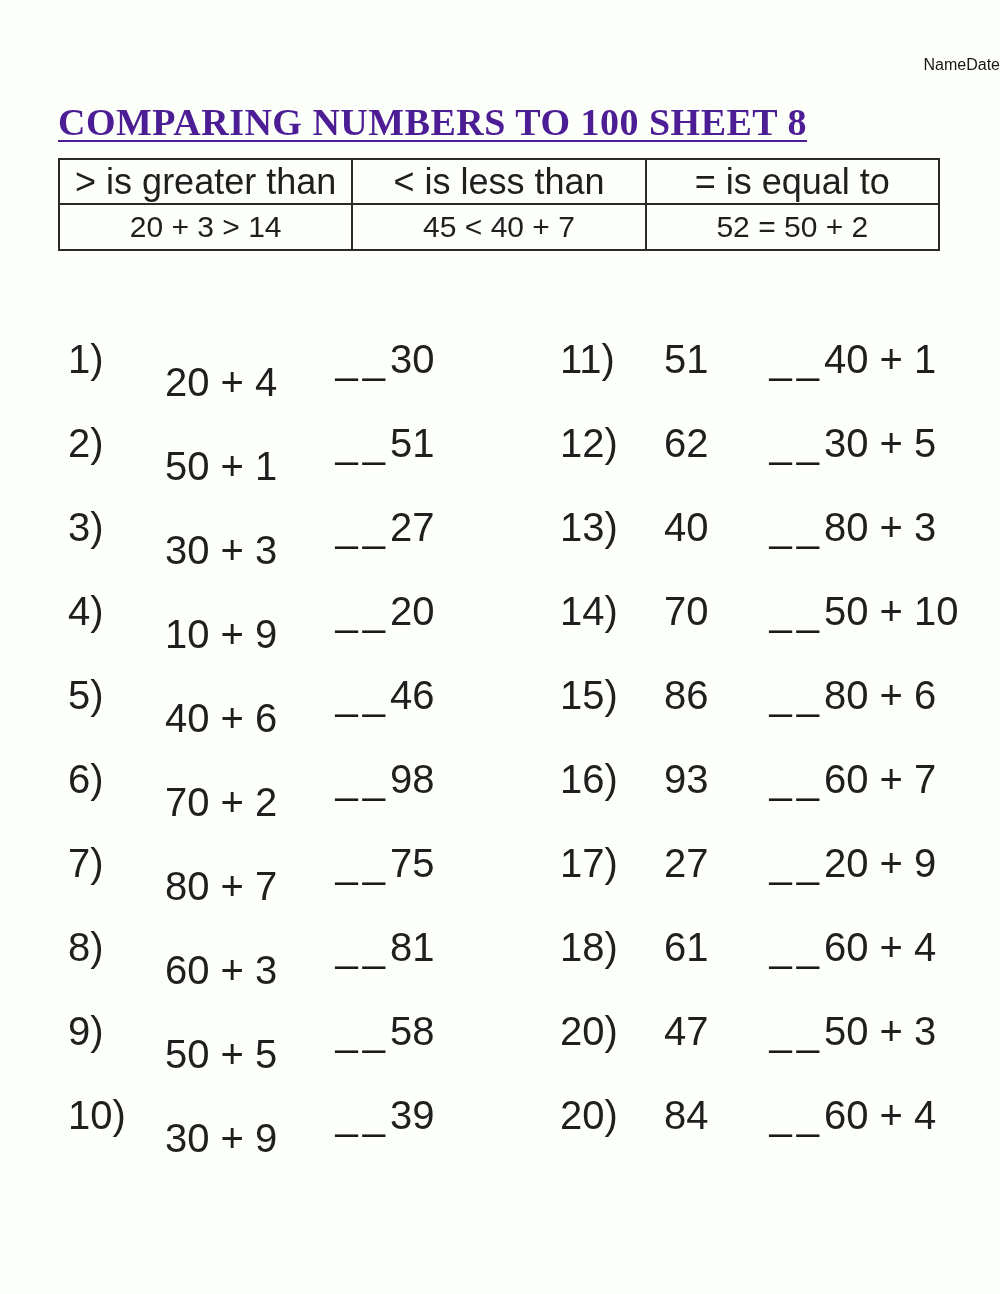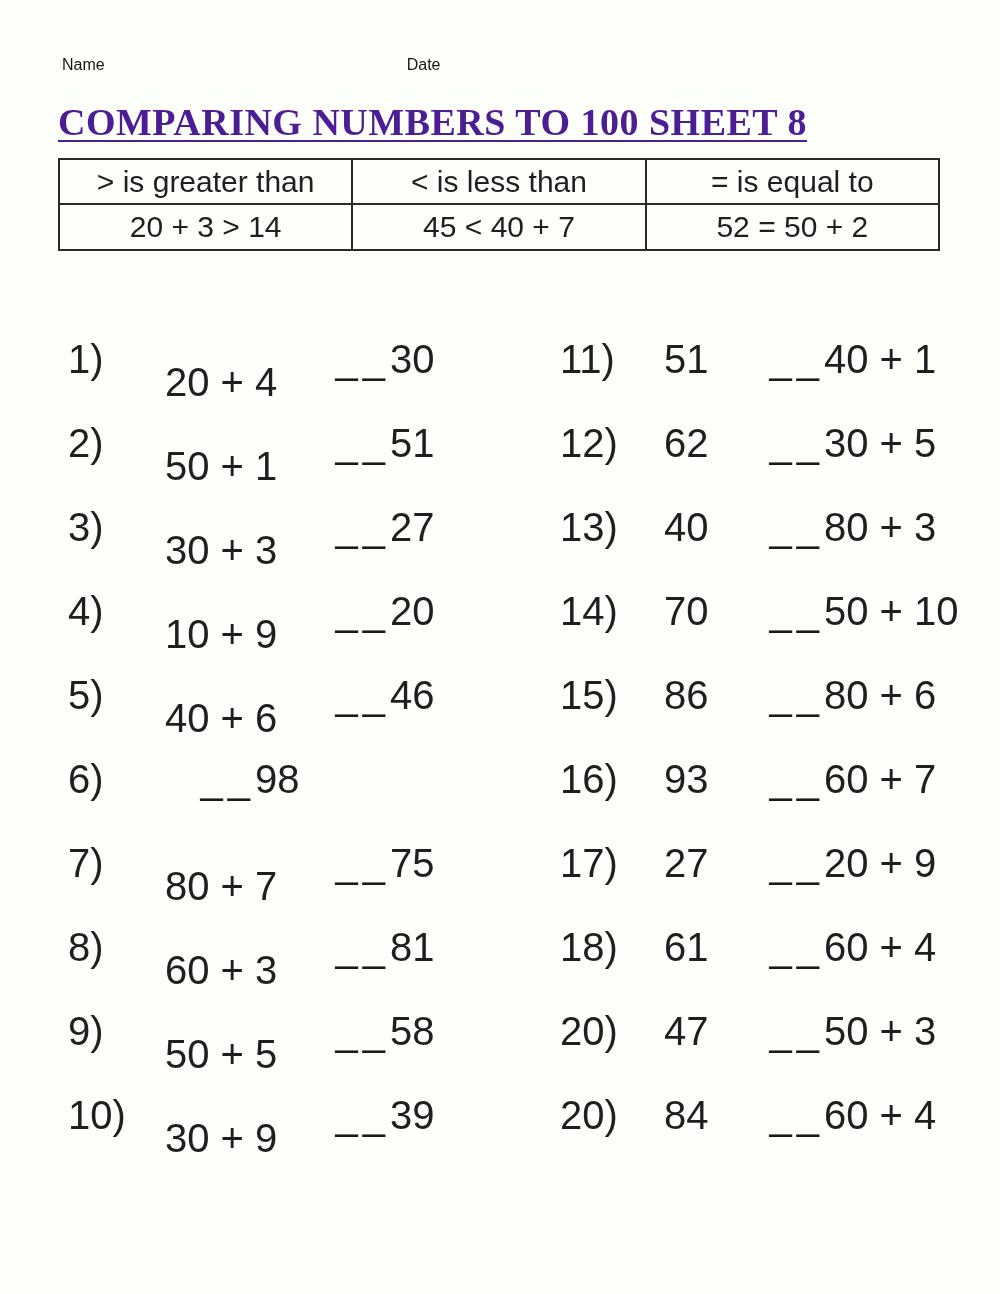--- a/index.html
+++ b/index.html
@@ -12,22 +12,23 @@
     background: #fdfffb;
     color: #1f1f1f;
     font-family: "Liberation Sans", "DejaVu Sans", sans-serif;
     overflow: hidden;
   }
   .meta-row {
     display: flex;
     padding: 56px 0 0 62px;
     font-size: 16px;
     color: #161616;
-  }
-  .date-label { margin-left: 302px; }
+    justify-content: flex-end;
+  }
+  .date-label { }
   .page-title {
     margin: 26px 0 0 58px;
     font-family: "Liberation Serif", "DejaVu Serif", serif;
     font-weight: bold;
     font-size: 38px;
     letter-spacing: 0.5px;
     color: #4c1d95;
     text-decoration: underline;
     text-decoration-thickness: 2px;
     text-underline-offset: 5px;
@@ -38,21 +39,21 @@
     width: 882px;
     border-collapse: collapse;
     table-layout: fixed;
   }
   table.legend td {
     border: 2px solid #2a2a2a;
     text-align: center;
     vertical-align: middle;
     padding: 0;
   }
-  table.legend tr.defs td { height: 45px; font-size: 30px; }
+  table.legend tr.defs td { height: 45px; font-size: 36px; }
   table.legend tr.examples td { height: 46px; font-size: 30px; }
   .problems {
     display: flex;
     margin: 66px 0 0 60px;
   }
   .col-left  { width: 500px; }
   .col-right { width: 440px; }
   .prow {
     display: flex;
     align-items: center;
@@ -131,20 +132,21 @@
         <span class="prhs">20</span>
       </div>
       <div class="prow">
         <span class="pnum">5)</span>
         <span class="plhs">40 + 6</span>
         <span class="pblank">__</span>
         <span class="prhs">46</span>
       </div>
       <div class="prow">
         <span class="pnum">6)</span>
+        <span class="plhs">70 + 2</span>
         <span class="pblank">__</span>
         <span class="prhs">98</span>
       </div>
       <div class="prow">
         <span class="pnum">7)</span>
         <span class="plhs">80 + 7</span>
         <span class="pblank">__</span>
         <span class="prhs">75</span>
       </div>
       <div class="prow">

